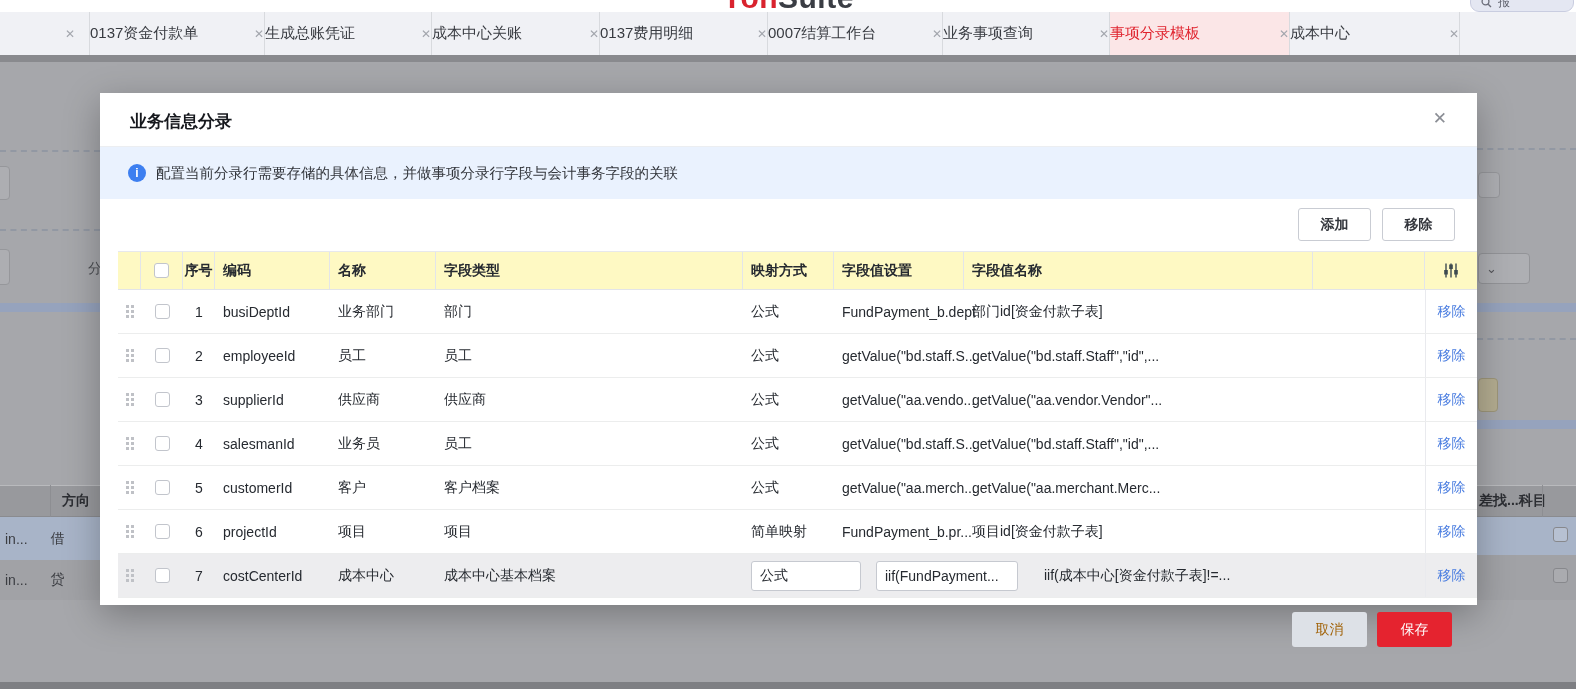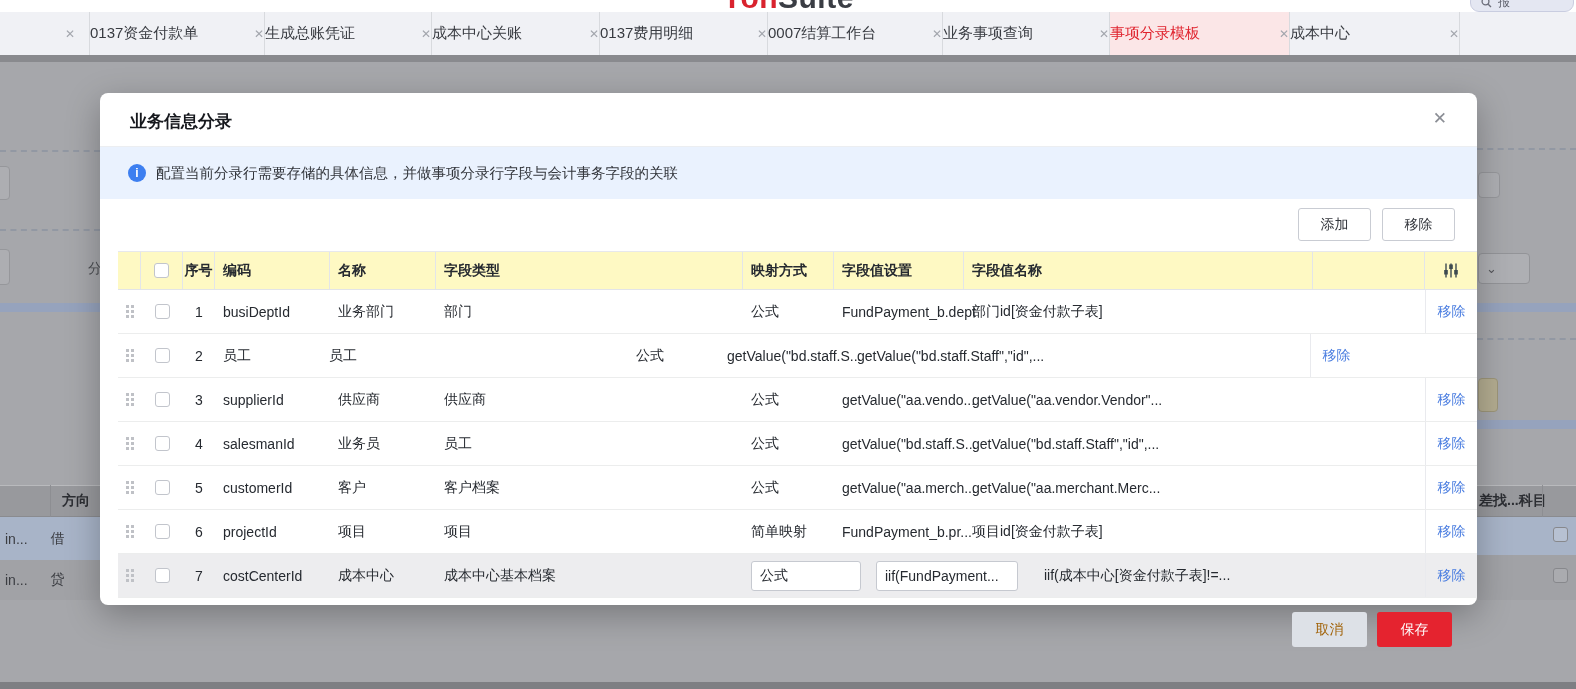--- a/index.html
+++ b/index.html
@@ -29,28 +29,28 @@
   .ghost-box{position:absolute;border:1px solid #96979b;border-radius:4px;background:#adaeb2;box-sizing:border-box;}
   .bluestripe{position:absolute;height:9px;background:#96a3bd;}
   .bg-label{position:absolute;font-size:14px;color:#4a4c51;}
   .bg-thead{position:absolute;height:32px;background:#98999d;border-top:1px solid #b9babd;border-bottom:1px solid #8a8b8f;box-sizing:border-box;font-size:14px;font-weight:700;color:#2c2e33;display:flex;align-items:center;}
   .bg-row{position:absolute;font-size:14px;color:#3b3d42;display:flex;align-items:center;}
   .bg-vline{position:absolute;width:1px;background:#8d8e92;}
   .bg-cb{position:absolute;width:15px;height:15px;border:1px solid #87888c;border-radius:3px;box-sizing:border-box;}
   .bg-btn{position:absolute;background:#aeafb3;border:1px solid #939498;border-radius:4px;box-sizing:border-box;font-size:13px;color:#55565b;display:flex;align-items:center;padding-left:7px;}
 
   
-  .modal{position:absolute;left:100px;top:93px;width:1377px;height:512px;background:#fff;border-radius:8px;box-shadow:0 10px 34px rgba(0,0,0,.28);z-index:10;}
+  .modal{position:absolute;left:100px;top:93px;width:1377px;height:512px;background:#fff;border-radius:0;box-shadow:0 10px 34px rgba(0,0,0,.28);z-index:10;}
   .m-title{position:absolute;left:30px;top:17px;font-size:17px;font-weight:700;color:#16181d;}
   .m-headline{position:absolute;top:53px;left:0;width:100%;height:1px;background:#eceef1;}
   .m-close{position:absolute;right:30px;top:15px;font-size:17px;color:#8b8e95;cursor:pointer;}
   .infobar{position:absolute;top:54px;left:0;right:0;height:52px;background:#eaf2fe;display:flex;align-items:center;gap:10px;padding-left:28px;font-size:14.5px;color:#33363c;}
   .info-ic{width:18px;height:18px;border-radius:50%;background:#3d7ff0;color:#fff;font-size:12px;font-weight:700;display:flex;align-items:center;justify-content:center;flex:0 0 auto;}
   .btn{position:absolute;box-sizing:border-box;border-radius:3px;font-size:14px;display:flex;align-items:center;justify-content:center;cursor:pointer;font-family:inherit;}
-  .btn-ghost{background:#fff;border:1px solid #c9ccd3;color:#33363c;}
+  .btn-ghost{background:#fff;border:1px solid #c9ccd3;color:#33363c;font-weight:bold;}
   .btn-add{left:1198px;top:115px;width:73px;height:33px;}
   .btn-rem{left:1282px;top:115px;width:73px;height:33px;}
   .btn-cancel{left:1192px;top:519px;width:75px;height:35px;background:#dde1e7;border:none;color:#a16207;}
   .btn-save{left:1277px;top:519px;width:75px;height:35px;background:#e5232f;border:none;color:#fff;}
 
   
   .tbl{position:absolute;left:18px;top:158px;width:1359px;}
   .tr{display:flex;height:44px;border-bottom:1px solid #eceded;box-sizing:border-box;background:#fff;}
   .tr.editing{background:#ededef;}
   .thead{height:39px;background:#fef9c3;border-top:1px solid #e7e8ec;border-bottom:1px solid #e2e4e8;font-weight:700;color:#1e2227;}
@@ -243,20 +243,21 @@
       </div>
 
       <div class="tr">
         <div class="td c-drag">
             <span class="grip"></span>
           </div>
         <div class="td c-check">
             <span class="cb"></span>
           </div>
         <div class="td c-no">2</div>
+        <div class="td c-code">employeeId</div>
         <div class="td c-name">员工</div>
         <div class="td c-type">员工</div>
         <div class="td c-map">公式</div>
         <div class="td c-vset">getValue("bd.staff.S...</div>
         <div class="td c-vname">getValue("bd.staff.Staff","id",...</div>
         <div class="td c-spacer"></div>
         <div class="td c-action">
             <a class="rm">移除</a>
           </div>
       </div>

